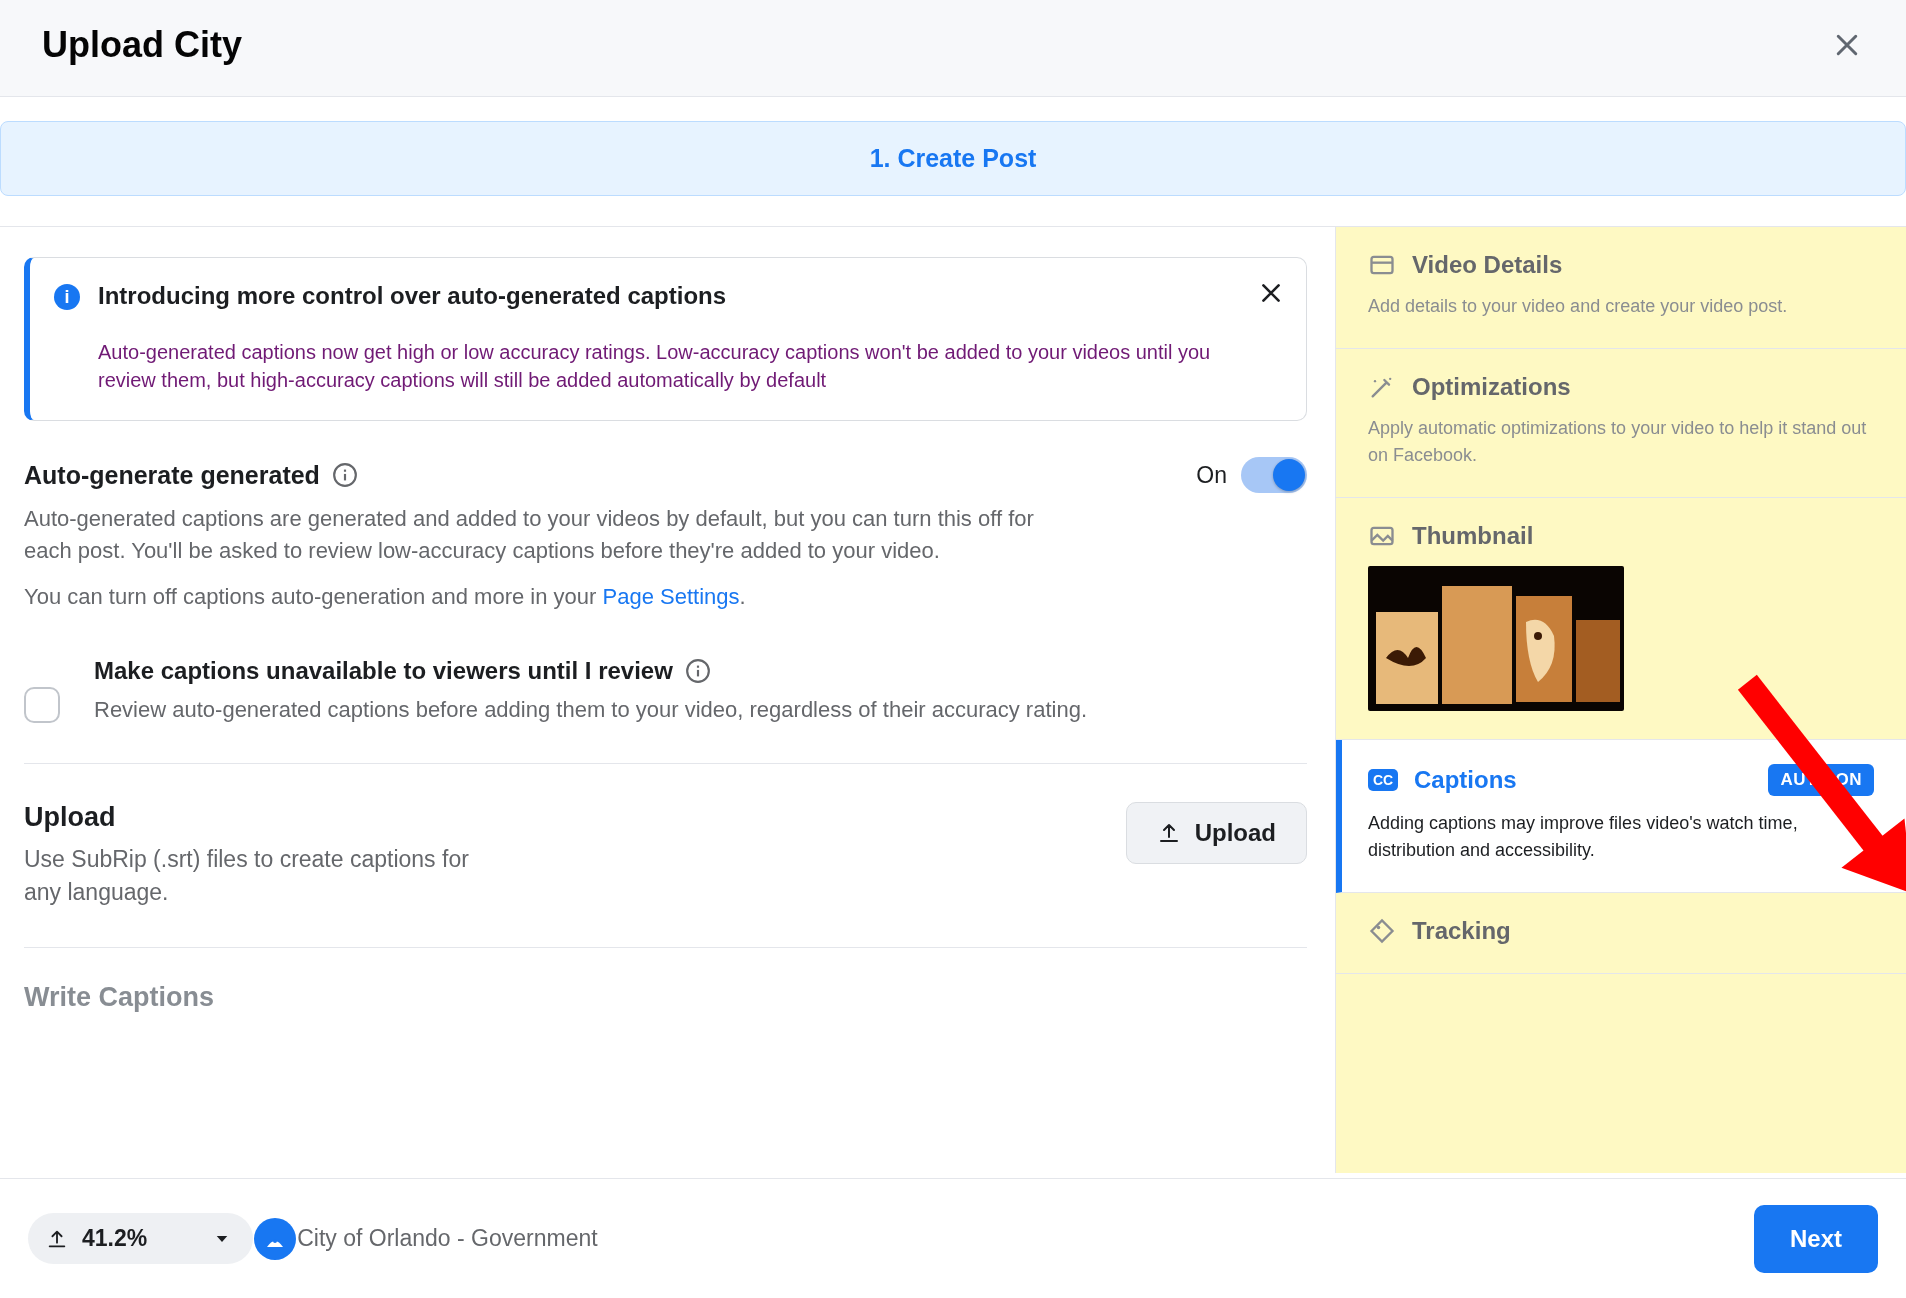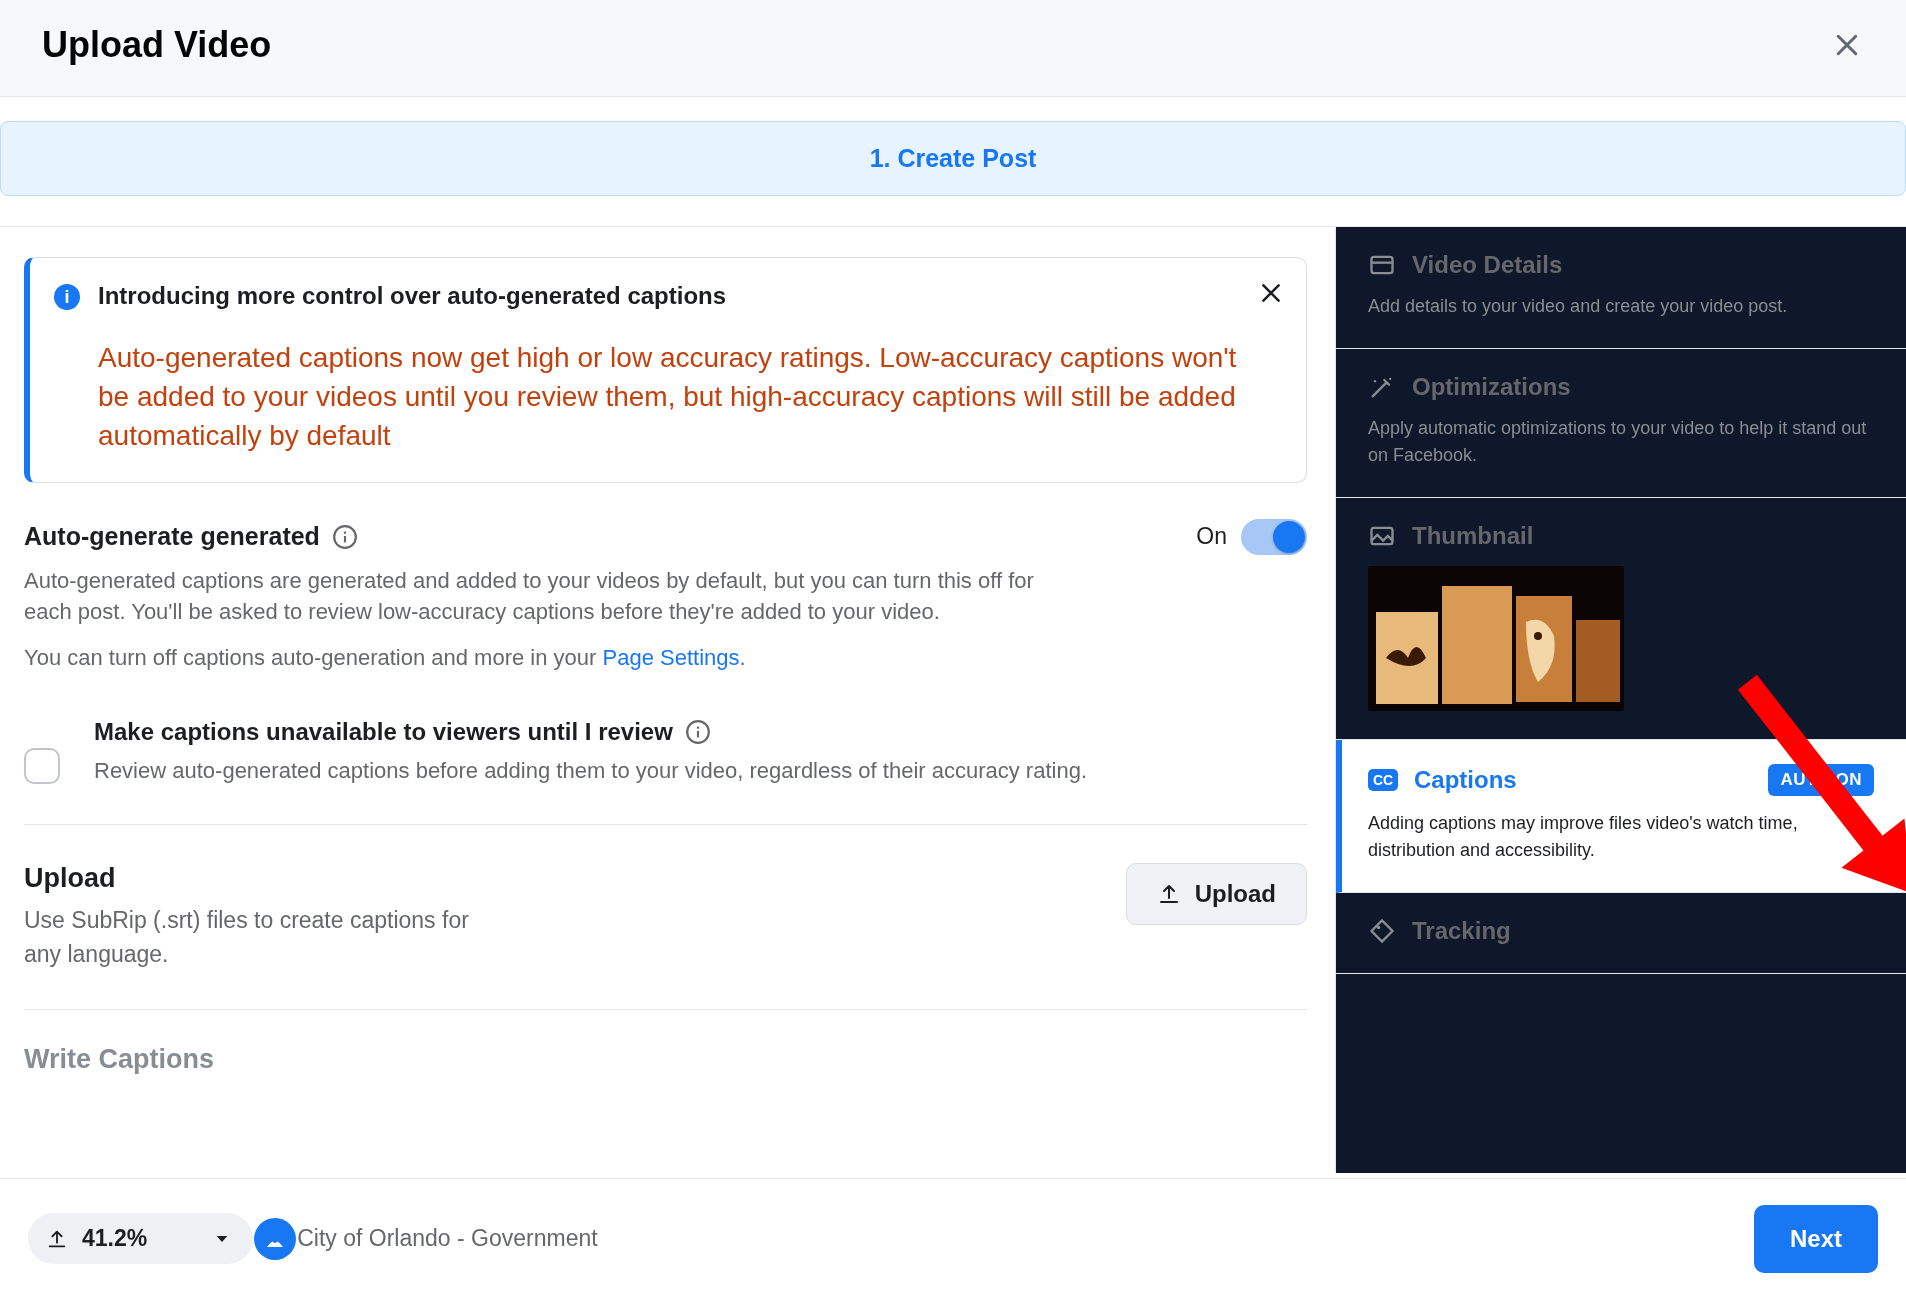--- a/index.html
+++ b/index.html
@@ -68,21 +68,21 @@
     height: calc(100% - 106px - 126px - 120px);
   }
   .left-col {
     flex: 1 1 auto;
     padding: 30px 28px 0 24px;
     overflow:hidden;
     border-right: 1px solid #e4e6eb;
   }
   .right-col {
     width: 570px;
-    background: #0f172a;
+    background: #fef9c3;
     overflow:hidden;
   }
 
   
   .info-banner {
     display:flex;
     gap: 18px;
     border: 1px solid #dadde1;
     border-left: 6px solid #1877f2;
     border-radius: 10px;
@@ -95,21 +95,21 @@
     width:26px;height:26px;border-radius:50%;
     background:#1877f2;color:#fff;
     display:flex;align-items:center;justify-content:center;
     font-size:18px;font-weight:700;
     flex:none;
     margin-top:2px;
   }
   .info-title {
     font-size: 24px; font-weight:700; margin-bottom: 16px;
   }
-  .info-body { font-size: 28px; line-height: 1.4; color:#c2410c; max-width: 1140px; margin-top: 28px;}
+  .info-body { font-size: 20px; line-height: 1.4; color:#701a75; max-width: 1140px; margin-top: 28px;}
   .info-close {
     position:absolute; right:20px; top:20px;
     width:30px;height:30px;color:#1c1e21;cursor:pointer;
     display:flex;align-items:center;justify-content:center;
   }
   .info-close svg{width:26px;height:26px;}
 
   
   .section-row {
     display:flex; align-items:center; justify-content:space-between;
@@ -254,21 +254,21 @@
     border-left:40px solid transparent;
     border-right:40px solid transparent;
     border-bottom:64px solid #ff0000;
     position:absolute; top:-58px; left:-28px;
   }
 </style>
 </head>
 <body>
 
 <div class="header">
-  <h1>Upload Video</h1>
+  <h1>Upload City</h1>
   <div class="close-x">
     <svg viewBox="0 0 24 24">
         <path stroke="currentColor" stroke-width="2.4" fill="none" d="M5 5 L19 19 M19 5 L5 19" stroke-linecap="round"></path>
       </svg>
   </div>
 </div>
 
 <div class="tabs">
   <div class="tab active">1. Create Post</div>
 </div>

